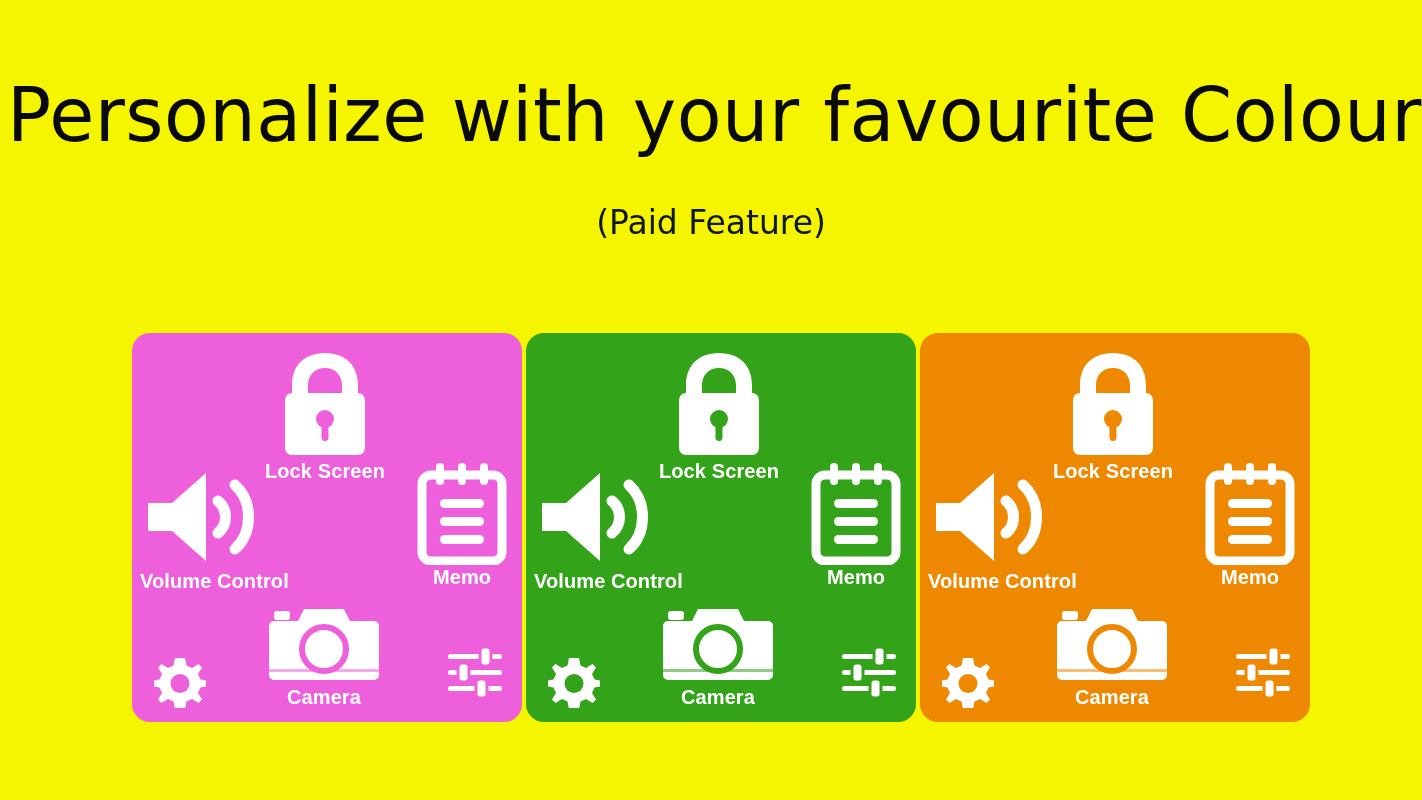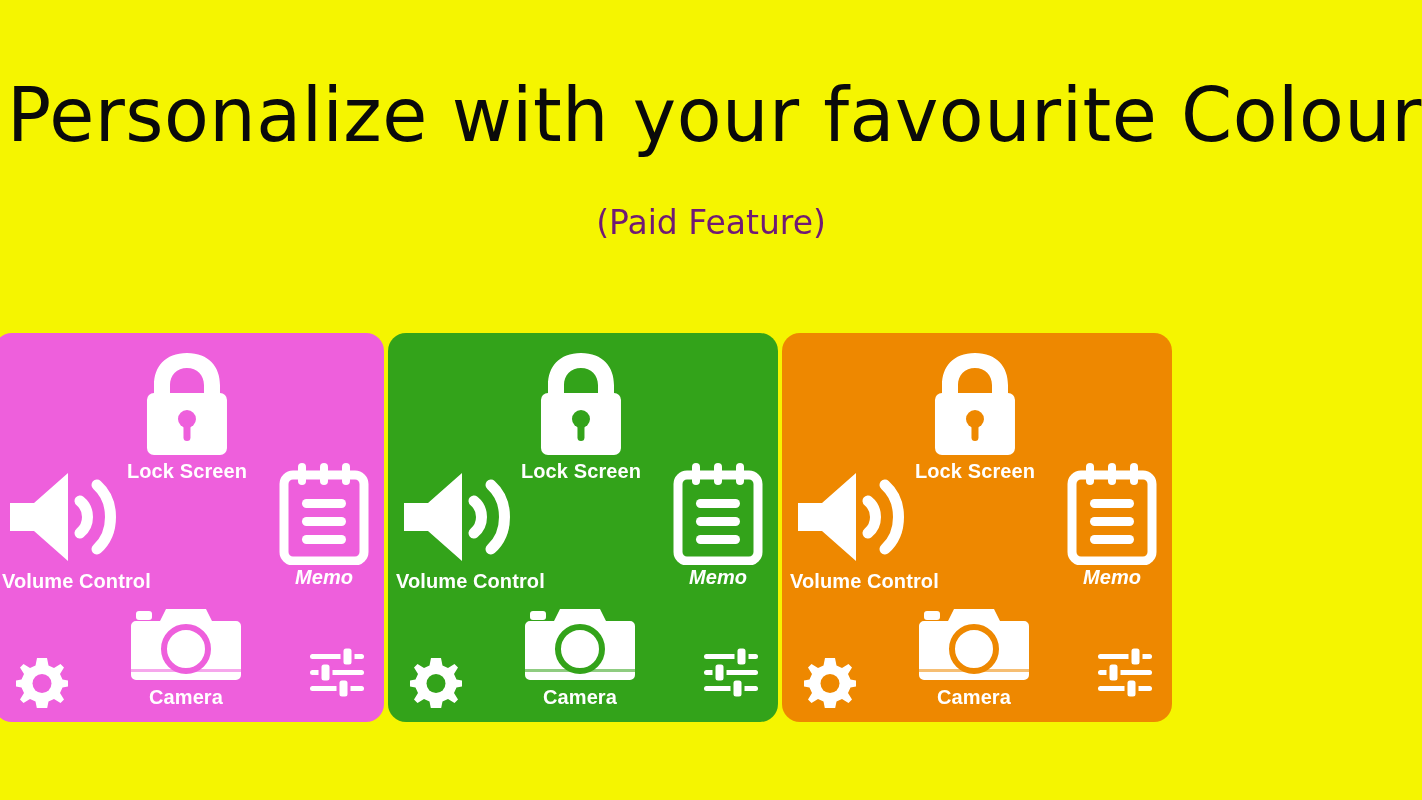--- a/index.html
+++ b/index.html
@@ -39,35 +39,34 @@
   }
   .subtitle {
     position: absolute;
     left: 0;
     top: 206px;
     width: 1422px;
     text-align: center;
     font-family: "DejaVu Sans", sans-serif;
     font-size: 33px;
     font-weight: 400;
-    color: #701a75;
+    color: #0f172a;
     line-height: 1;
     white-space: nowrap;
   }
 
   
   .cards {
     position: absolute;
     left: 132px;
     top: 333px;
     width: 1040px;
     height: 389px;
     display: flex;
     gap: 4px;
-    justify-content: flex-end;
   }
   .card {
     position: relative;
     width: 390px;
     height: 389px;
     border-radius: 18px;
     overflow: hidden;
     flex: 0 0 390px;
   }
 
@@ -87,21 +86,21 @@
     font-weight: 700;
     line-height: 1.05;
     white-space: nowrap;
     text-align: center;
     letter-spacing: 0.1px;
   }
 
   
   .tile-lock    { left: 50%; top: 14px;  transform: translateX(-2px) translateX(-50%); }
   .tile-volume  { left: 8px;  top: 132px; align-items: flex-start; }
-  .tile-memo    { right: 14px; top: 128px; align-items: center; font-style: italic; }
+  .tile-memo    { right: 14px; top: 128px; align-items: center; }
   .tile-camera  { left: 50%;  top: 272px; transform: translateX(-3px) translateX(-50%); }
 
   .corner {
     position: absolute;
   }
   .corner-gear    { left: 22px;   bottom: 14px; }
   .corner-sliders { right: 18px;  bottom: 22px; }
 
   svg { display: block; }
 </style>

